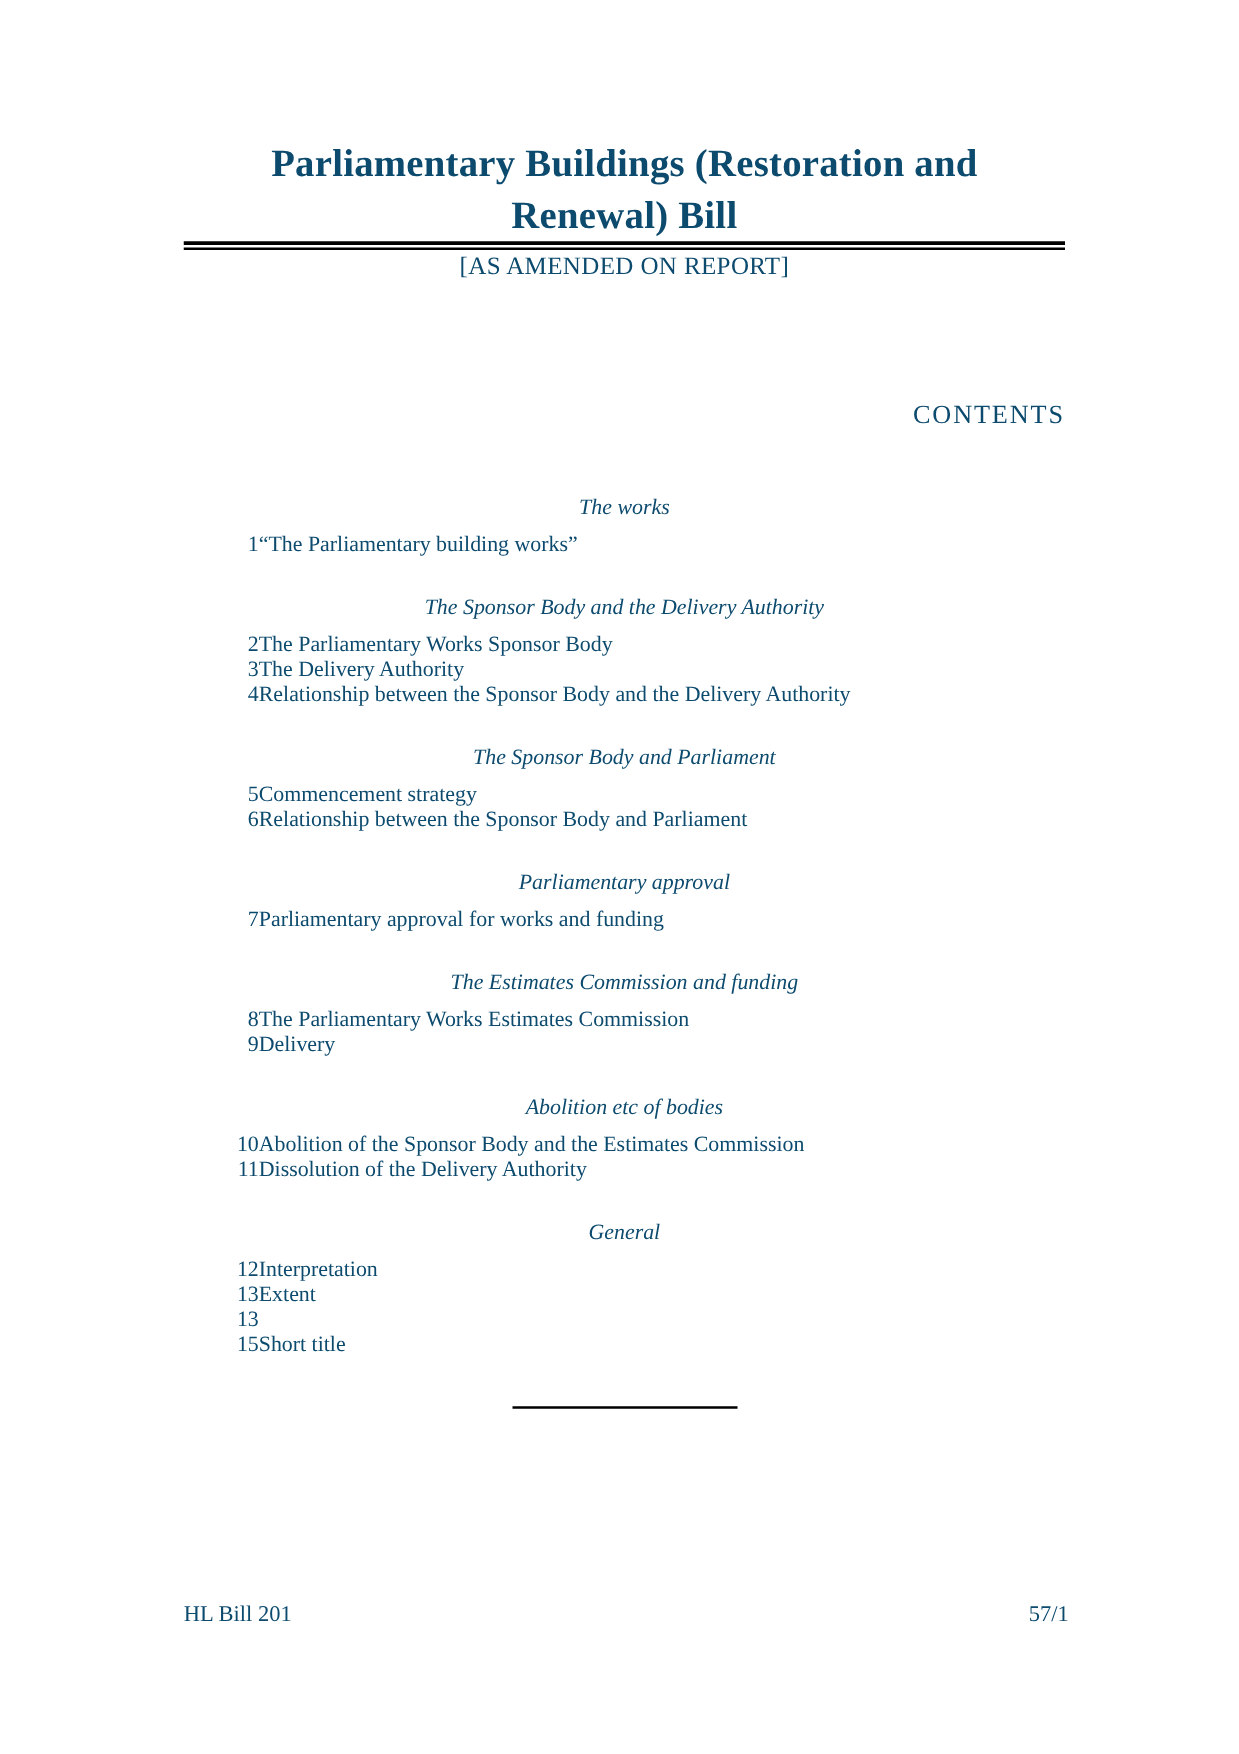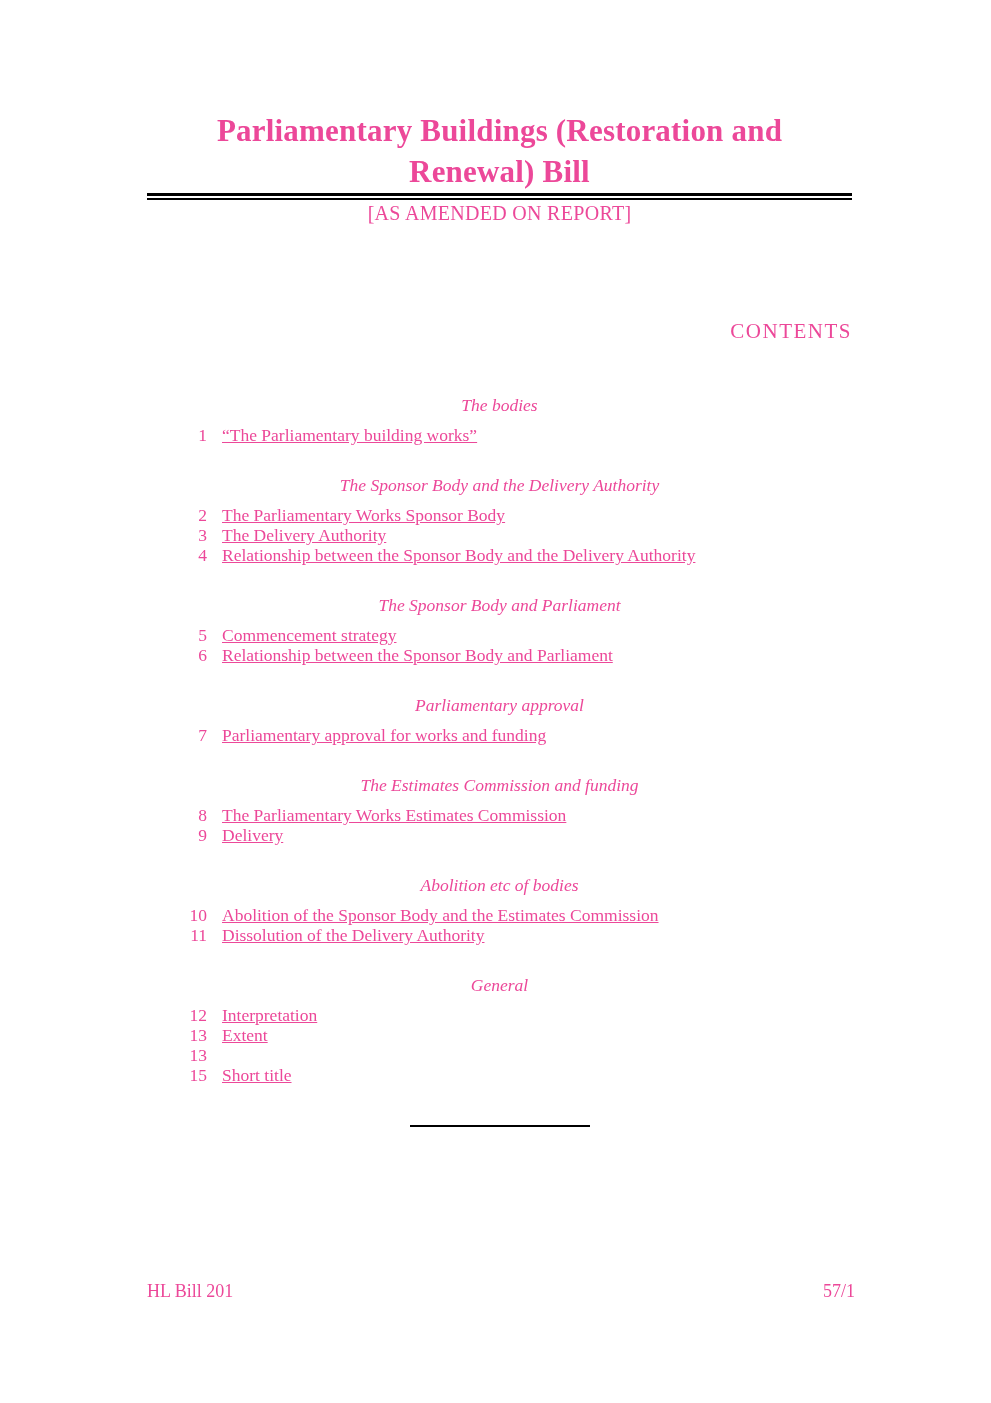--- a/index.html
+++ b/index.html
@@ -2,21 +2,21 @@
 <html><head>
 <meta charset="utf-8">
 <style>
   * { margin: 0; padding: 0; box-sizing: border-box; }
   html, body { background: #ffffff; }
   .page {
     position: relative;
     width: 991px;
     height: 1403px;
     background: #ffffff;
-    color: #ec4899;
+    color: #0c4a6e;
     font-family: "Liberation Serif", "DejaVu Serif", serif;
     overflow: hidden;
   }
   .doc {
     position: absolute;
     left: 147px;
     top: 0;
     width: 705px;
   }
   .bill-title {
@@ -61,22 +61,20 @@
     font-size: 17.5px;
     line-height: 20px;
   }
   .item-num {
     flex: none;
     width: 60px;
     text-align: right;
   }
   .item-label {
     flex: 1;
-    margin-left: 15px;
-    text-decoration: underline;
   }
   .end-rule {
     width: 180px;
     margin: 40px auto 0 auto;
     border-top: 2px solid #000000;
     height: 2px;
   }
   .footer {
     position: absolute;
     left: 147px;
@@ -101,21 +99,21 @@
     </div>
 
     <div class="double-rule"></div>
 
     <div class="subtitle">[AS AMENDED ON REPORT]</div>
 
     <div class="contents-title">CONTENTS</div>
 
     <div class="contents-groups">
         <div class="group">
-          <div class="group-heading">The bodies</div>
+          <div class="group-heading">The works</div>
           <div class="item">
             <span class="item-num">1</span>
             <span class="item-label">“The Parliamentary building works”</span>
           </div>
         </div>
         <div class="group">
           <div class="group-heading">The Sponsor Body and the Delivery Authority</div>
           <div class="item">
             <span class="item-num">2</span>
             <span class="item-label">The Parliamentary Works Sponsor Body</span>

